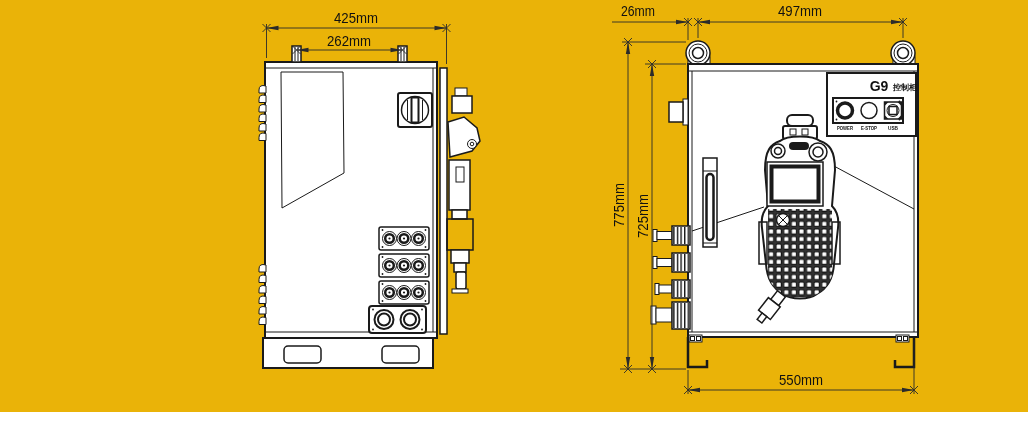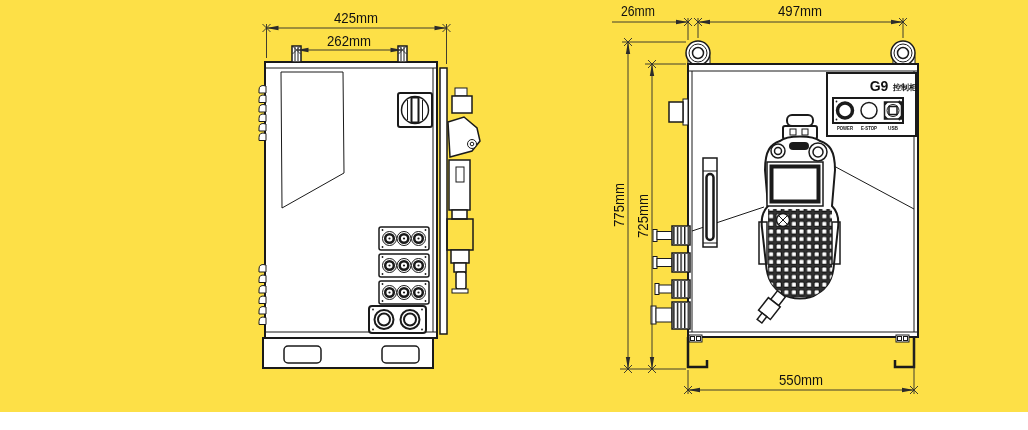--- a/index.html
+++ b/index.html
@@ -1,16 +1,16 @@
 <!DOCTYPE html>
 <html><head>
 <meta charset="utf-8">
 <style>
   html,body{margin:0;padding:0;background:#ffffff;}
-  .stage{position:relative;width:1028px;height:412px;background:#fde047;overflow:hidden;
+  .stage{position:relative;width:1028px;height:412px;background:#eab308;overflow:hidden;
          font-family:"Liberation Sans",sans-serif;}
   
   .s1 {stroke:#1a1a1a;stroke-width:1;fill:none}
   .s15{stroke:#1a1a1a;stroke-width:1.5;fill:none}
   .s2 {stroke:#1a1a1a;stroke-width:2;fill:none}
   .s25{stroke:#1a1a1a;stroke-width:2.5;fill:none}
   .s35{stroke:#1a1a1a;stroke-width:3.5;fill:none}
   .f  {fill:#ffffff}
   .dkf{fill:#1a1a1a;stroke:none}
   .dim{stroke:#2b2b2b;stroke-width:0.9;fill:none}

